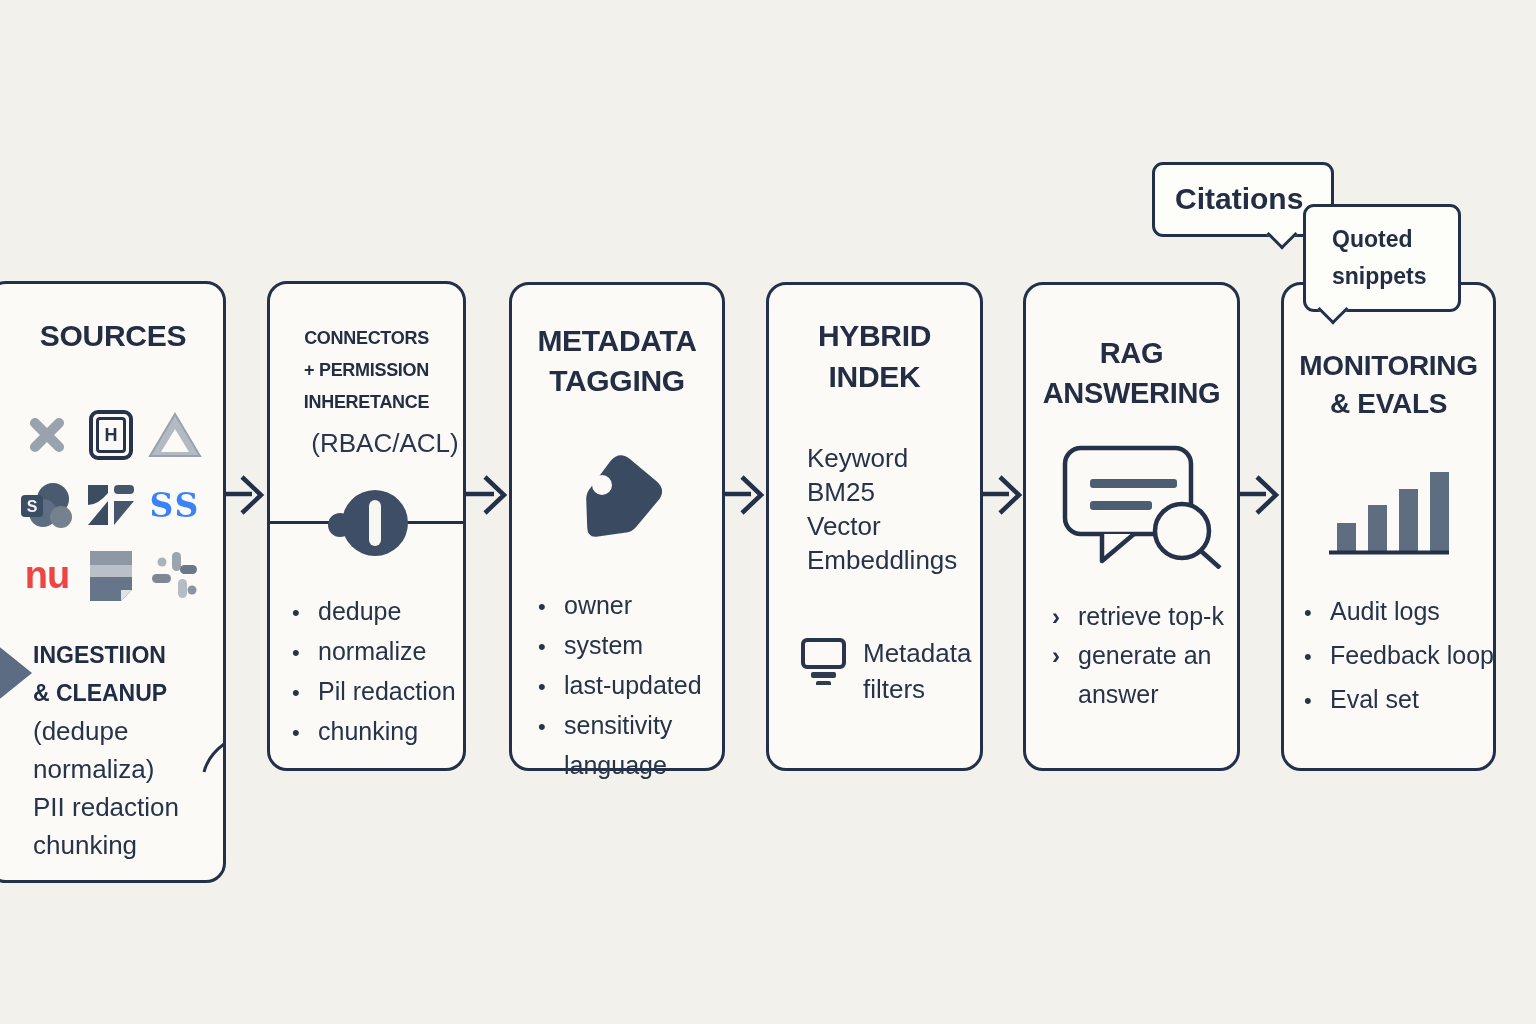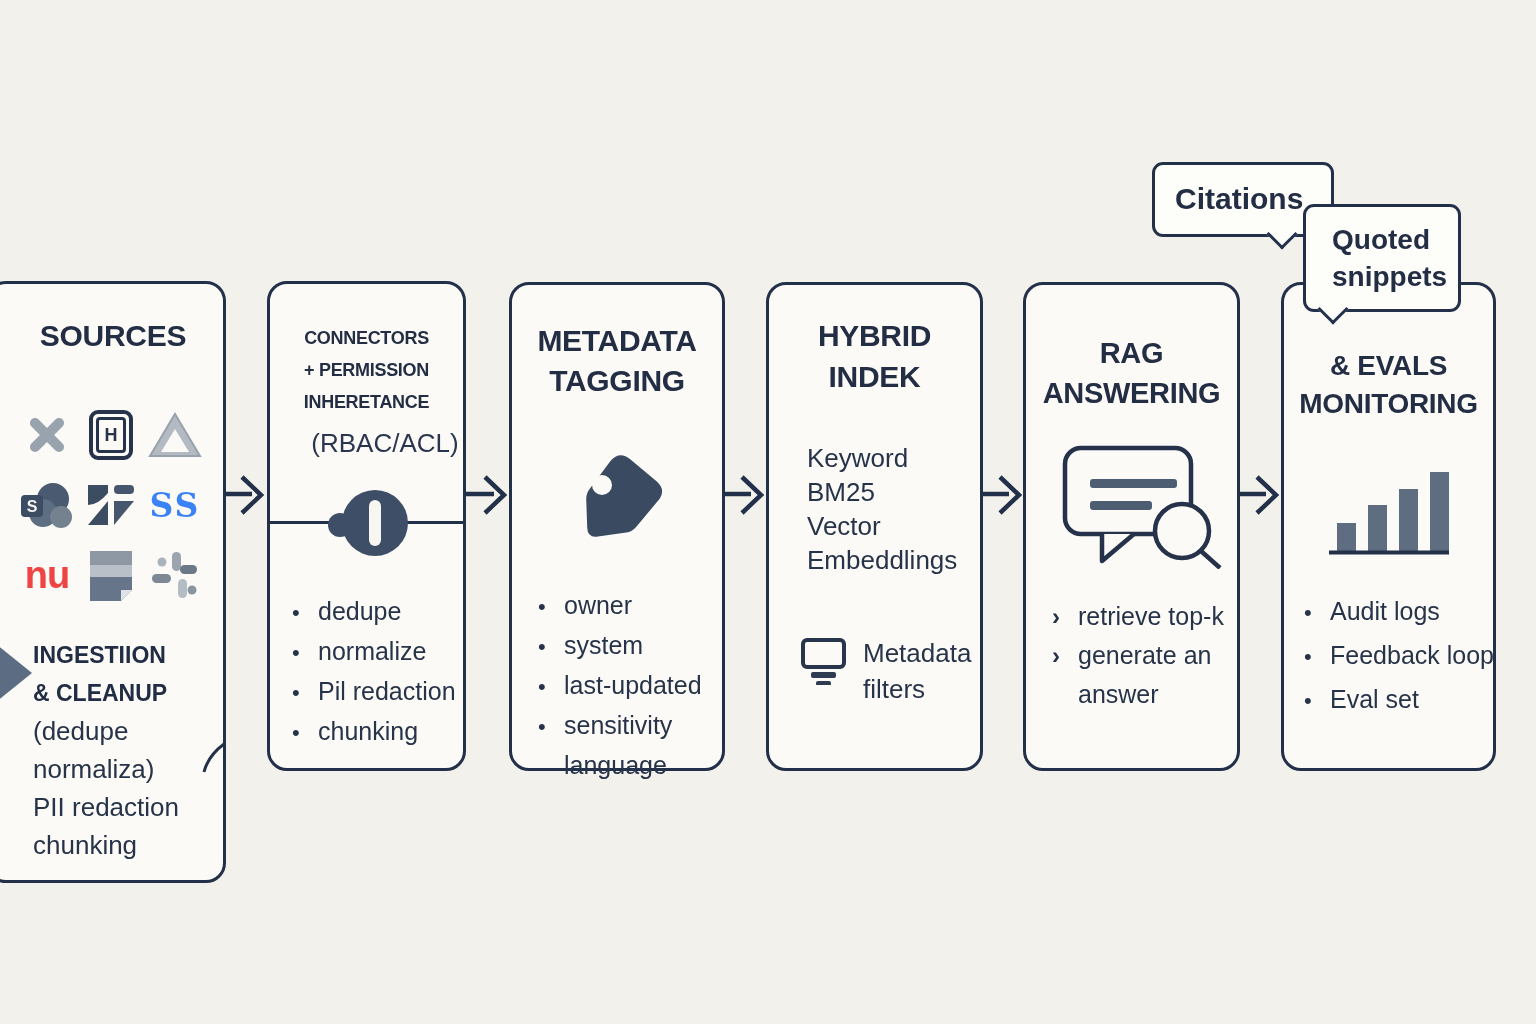--- a/index.html
+++ b/index.html
@@ -271,22 +271,22 @@
         </div>
       <div class="b-line">
           <span class="b-mark"></span>
           <span class="b-text">answer</span>
         </div>
     </div>
   </div>
 
   <div class="panel" style="left:1281px;top:282px;width:215px;height:489px;z-index:2;">
     <div class="panel-title" style="margin-top:62px;font-size:28px;line-height:38px;">
+      <div>MONITORING</div>
       <div>&amp; EVALS</div>
-      <div>MONITORING</div>
     </div>
     <svg style="position:absolute;left:50%;top:182px;transform:translateX(-50%);" width="124" height="88" viewBox="0 0 124 88">
       <rect x="10" y="56" width="19" height="28" fill="#5e6e80"></rect>
       <rect x="41" y="38" width="19" height="46" fill="#5e6e80"></rect>
       <rect x="72" y="22" width="19" height="62" fill="#5e6e80"></rect>
       <rect x="103" y="5" width="19" height="79" fill="#5e6e80"></rect>
       <line x1="2" y1="85.5" x2="122" y2="85.5" stroke="#22304a" stroke-width="4"></line>
     </svg>
     <div class="bullets" style="left:20px;top:305px;line-height:42px;">
       <div class="b-line">
@@ -303,20 +303,20 @@
         </div>
     </div>
   </div>
 
   <div class="bubble" style="left:1152px;top:162px;width:182px;height:75px;z-index:5;">
     <div style="padding:17px 4px 0 20px;font-size:30px;">Citations</div>
     <div class="tail" style="left:116px;bottom:-11px;"></div>
   </div>
 
   <div class="bubble" style="left:1303px;top:204px;width:158px;height:108px;z-index:6;">
-    <div style="padding:14px 0 0 26px;font-size:28px;line-height:37px;">
+    <div style="padding:14px 0 0 26px;font-size:23px;line-height:37px;">
       <div>Quoted</div>
       <div>snippets</div>
     </div>
     <div class="tail" style="left:16px;bottom:-11px;"></div>
   </div>
 
 </div>
 
 </body></html>

